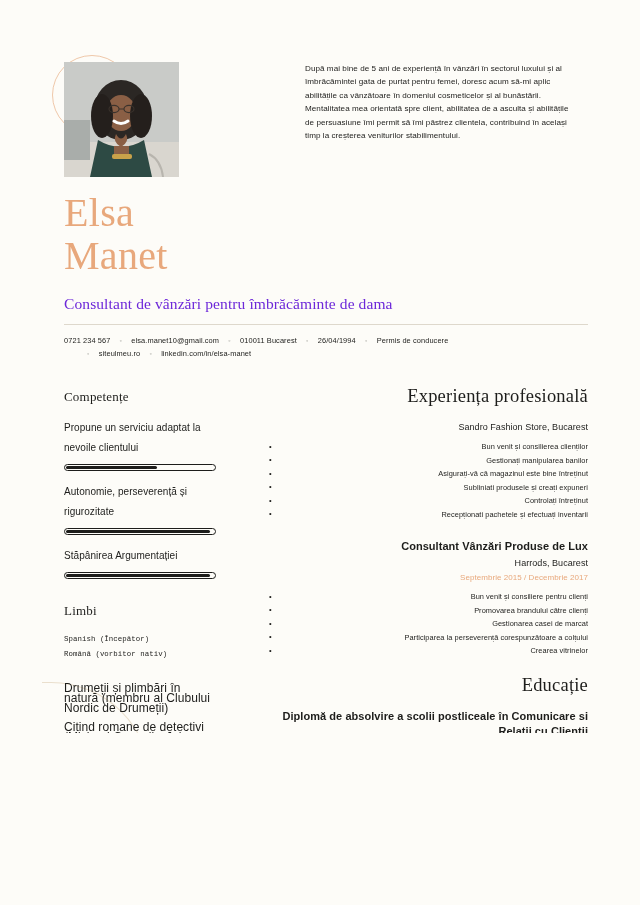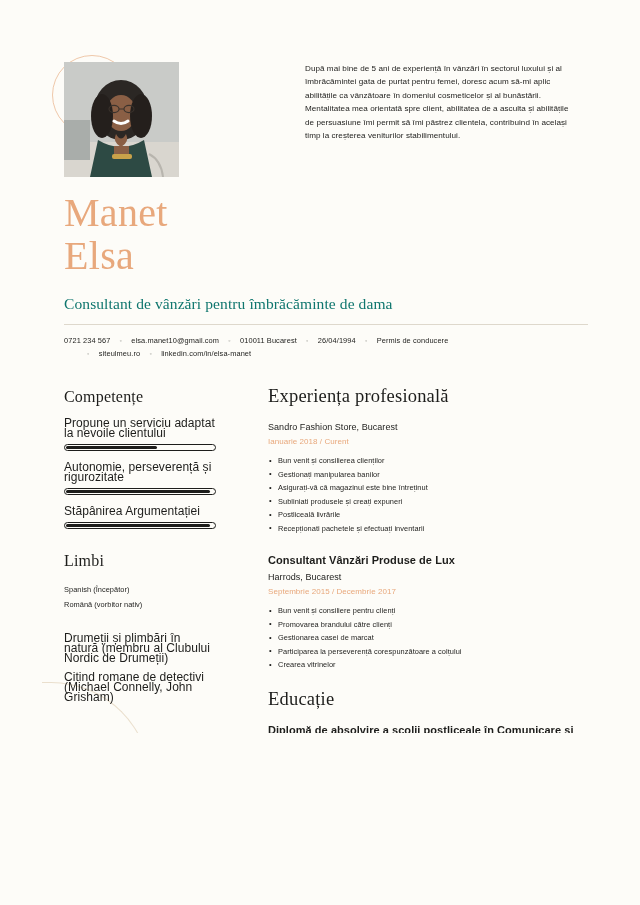--- a/index.html
+++ b/index.html
@@ -85,21 +85,21 @@
     font-size: 40px;
     line-height: 43px;
     color: #e8a87c;
     font-weight: 400;
     letter-spacing: .3px;
   }
   .job-title {
     font-family: "Liberation Serif", serif;
     font-size: 15.5px;
     line-height: 20px;
-    color: #0f766e;
+    color: #6d28d9;
     margin-top: 17px;
     letter-spacing: .1px;
   }
 
   .rule {
     height: 1px;
     background: #ded8cc;
     margin: 10px 0 0 0;
   }
 
@@ -125,36 +125,36 @@
     position: relative;
     z-index: 2;
     display: flex;
     padding: 26px 52px 0 64px;
   }
   .col-left { width: 152px; flex: 0 0 152px; }
   .col-right { margin-left: 52px; flex: 1 1 auto; }
 
   .sec-head {
     font-family: "Liberation Serif", serif;
-    font-size: 16px;
+    font-size: 13px;
     line-height: 21px;
     color: #1d1d1b;
     font-weight: 400;
     margin-bottom: 11px;
     letter-spacing: .2px;
   }
   .sec-head.right { font-size: 18.5px; margin-bottom: 13px; }
   .sec-block { margin-bottom: 21px; }
-  .sec-block.right { margin-bottom: 16px; }
+  .sec-block.right { margin-bottom: 16px; text-align: right; }
 
   
   .skill { margin-bottom: 11px; }
   .skill-label {
-    font-size: 12px;
-    line-height: 10px;
+    font-size: 10px;
+    line-height: 20px;
     color: #1d1d1b;
     margin-bottom: 6px;
     letter-spacing: .05px;
   }
   .bar {
     position: relative;
     height: 7px;
     border: 1px solid #1d1d1b;
     border-radius: 4px;
     box-sizing: border-box;
@@ -168,20 +168,21 @@
     background: #1d1d1b;
     border-radius: 3px;
   }
 
   
   .plain-item {
     font-size: 7.4px;
     line-height: 15px;
     color: #1d1d1b;
     letter-spacing: .05px;
+    font-family: Liberation Mono, monospace;
   }
   .interest-item {
     font-size: 12px;
     line-height: 10px;
     color: #1d1d1b;
     margin-bottom: 9px;
     letter-spacing: .05px;
   }
 
   
@@ -286,22 +287,22 @@
           <rect x="50" y="84" width="15" height="12" fill="#8a5f45"></rect>
           <rect x="48" y="92" width="20" height="5" rx="2" fill="#c9a24a"></rect>
           <path d="M85 92 q12 6 14 23" stroke="#b8b5ae" stroke-width="2" fill="none"></path>
         </g>
       </svg>
     </div>
     <div class="summary">După mai bine de 5 ani de experiență în vânzări în sectorul luxului și al îmbrăcămintei gata de purtat pentru femei, doresc acum să-mi aplic abilitățile ca vânzătoare în domeniul cosmeticelor și al bunăstării. Mentalitatea mea orientată spre client, abilitatea de a asculta și abilitățile de persuasiune îmi permit să îmi păstrez clientela, contribuind în același timp la creșterea veniturilor stabilimentului.</div>
   </div>
 
   <div class="name-block">
+    <div class="name">Elsa</div>
     <div class="name">Manet</div>
-    <div class="name">Elsa</div>
     <div class="job-title">Consultant de vânzări pentru îmbrăcăminte de dama</div>
     <div class="rule"></div>
   </div>
 
   <div class="contacts">
     <div class="line1">
       <span>0721 234 567</span>
       <span class="sep">◦</span>
       <span>elsa.manet10@gmail.com</span>
       <span class="sep">◦</span>
@@ -361,27 +362,26 @@
 
     </div>
 
     <div class="col-right">
 
       <div class="sec-block right">
         <div class="sec-head right">Experiența profesională</div>
 
         <div class="job">
           <div class="job-company">Sandro Fashion Store, Bucarest</div>
-          <div class="job-dates">Ianuarie 2018 / Curent</div>
           <ul class="bullets">
             <li>Bun venit și consilierea clienților</li>
             <li>Gestionați manipularea banilor</li>
             <li>Asigurați-vă că magazinul este bine întreținut</li>
             <li>Subliniati produsele și creați expuneri</li>
-            <li>Postliceală livrările</li>
+            <li>Controlați întreținut</li>
             <li>Recepționati pachetele și efectuați inventarii</li>
           </ul>
         </div>
 
         <div class="job">
           <div class="job-role">Consultant Vânzări Produse de Lux</div>
           <div class="job-company">Harrods, Bucarest</div>
           <div class="job-dates">Septembrie 2015 / Decembrie 2017</div>
           <ul class="bullets">
             <li>Bun venit și consiliere pentru clienți</li>

